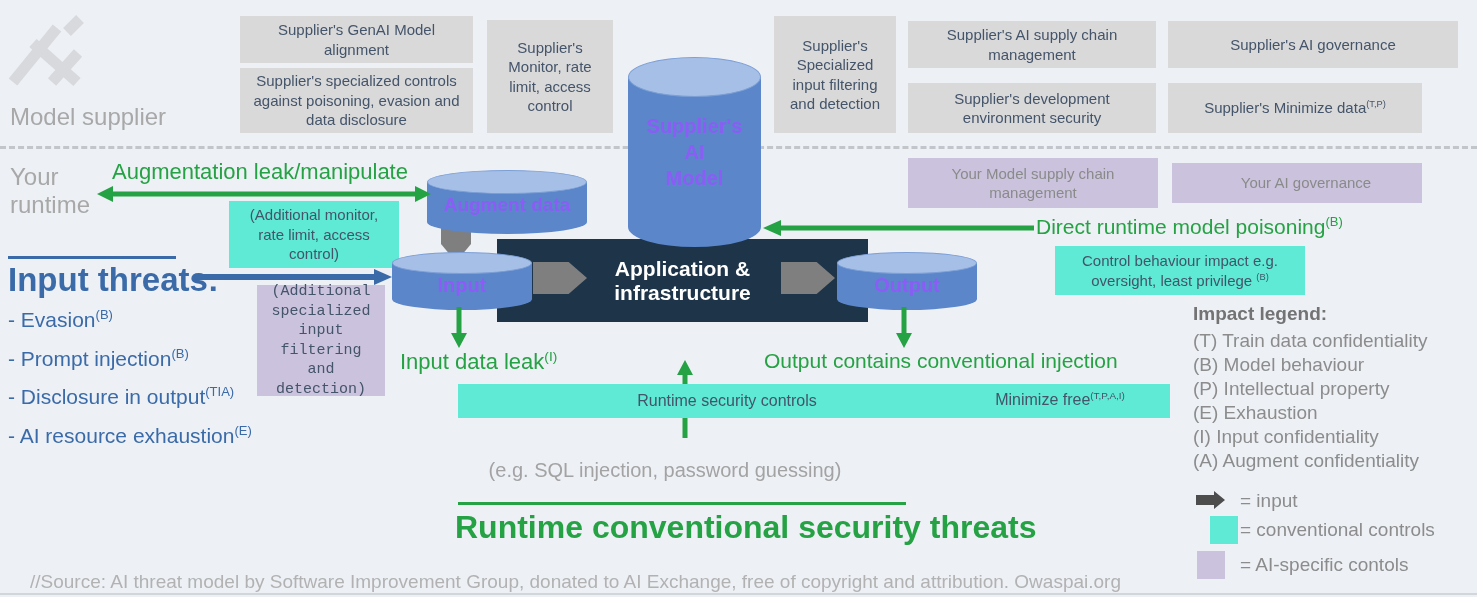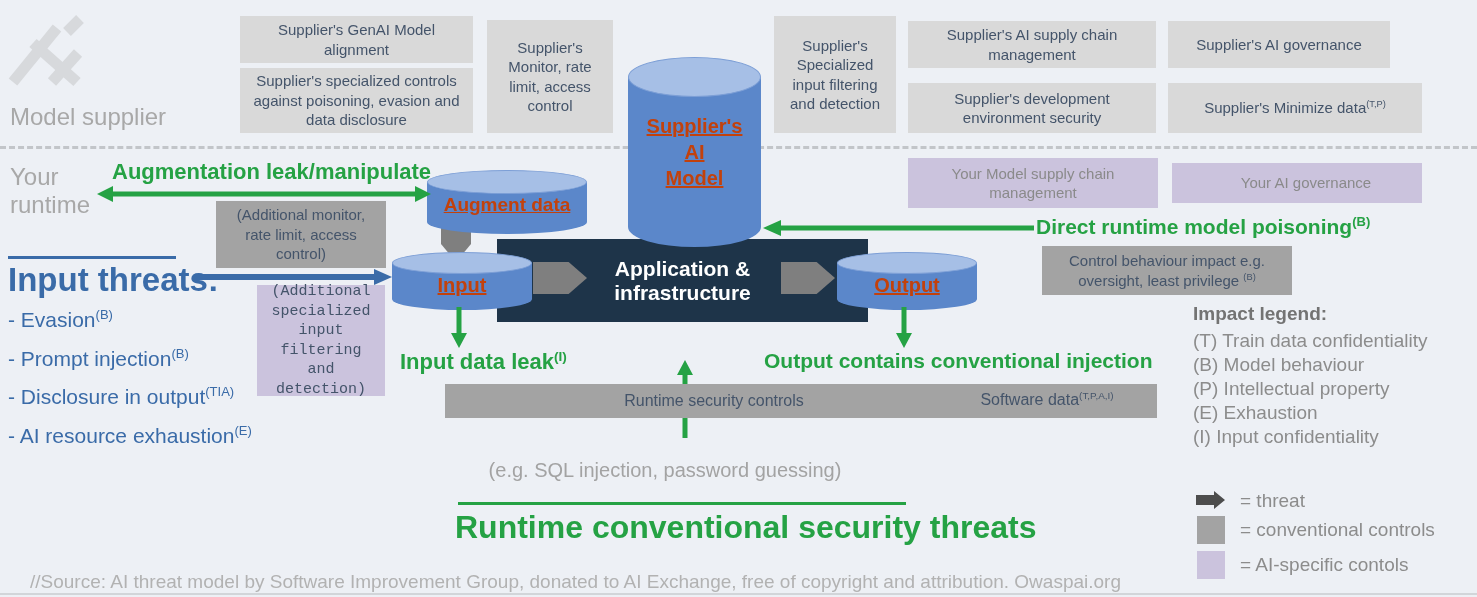--- a/index.html
+++ b/index.html
@@ -9,32 +9,32 @@
     background:#edf0f5;
     font-family:"Liberation Sans","DejaVu Sans",sans-serif;
   }
   .abs { position:absolute; }
   .box {
     position:absolute; display:flex; align-items:center; justify-content:center;
     text-align:center; font-size:15px; line-height:1.3; color:#44546a; z-index:2;
     padding:2px 6px;
   }
   .gray   { background:#d9d9d9; }
-  .orange { background:#a3a3a3; }
+  .orange { background:#5eead4;margin-left:13px; }
   .purple { background:#cbc3dd; }
   .purple.soft { color:#8a8a8a; }
   .sup { font-size:62%; vertical-align:super; letter-spacing:0; }
   .zone-label { color:#a8a8a8; font-size:24px; font-weight:500; line-height:1.15; }
-  .green-label { color:#25a244; font-weight:700; white-space:nowrap; }
+  .green-label { color:#25a244; font-weight:400; white-space:nowrap; }
   .blue { color:#3a6ba8; }
   
   .cyl { position:absolute; z-index:3; }
   .cyl .cyl-body { position:absolute; left:0; right:0; bottom:0; background:#5b87ca; }
   .cyl .cyl-top  { position:absolute; left:0; right:0; top:0; background:#a6bfe6; border:1px solid #7d9fd6; border-radius:50%; }
-  .cyl .cyl-label { position:absolute; left:0; right:0; text-align:center; color:#c2410c; font-weight:700; z-index:2;text-decoration:underline; }
+  .cyl .cyl-label { position:absolute; left:0; right:0; text-align:center; color:#8b5cf6; font-weight:700; z-index:2; }
   .dark-box {
     position:absolute; background:#1e3449; z-index:1;
     display:flex; align-items:center; justify-content:center;
   }
   .dark-box .app-label { color:#ffffff; font-weight:700; font-size:21px; line-height:1.1; text-align:center; width:170px; }
   .chev { position:absolute; background:#7f7f7f; z-index:2; }
   .chev.right { clip-path:polygon(0 0, 66% 0, 100% 50%, 66% 100%, 0 100%); }
   .chev.down  { clip-path:polygon(0 0, 100% 0, 100% 50%, 50% 100%, 0 50%); }
   .legend-item { color:#8c8c8c; font-size:19px; line-height:24px; white-space:nowrap; }
   .swatch { position:absolute; width:28px; height:28px; z-index:2; }
@@ -68,21 +68,21 @@
     </div>
   <div class="box gray" style="left:774px;top:16px;width:122px;height:117px;">
       <span>Supplier's Specialized input filtering and detection</span>
     </div>
   <div class="box gray" style="left:908px;top:21px;width:248px;height:47px;">
       <span>Supplier's AI supply chain management</span>
     </div>
   <div class="box gray" style="left:908px;top:83px;width:248px;height:50px;">
       <span>Supplier's development environment security</span>
     </div>
-  <div class="box gray" style="left:1168px;top:21px;width:222px;height:47px;">
+  <div class="box gray" style="left:1168px;top:21px;width:290px;height:47px;">
       <span>Supplier's AI governance</span>
     </div>
   <div class="box gray" style="left:1168px;top:83px;width:254px;height:50px;">
     <div><span>Supplier's Minimize data</span><span class="sup">(T,P)</span></div>
   </div>
 
   <div class="abs" style="left:0;top:146px;width:1477px;border-top:3px dashed #c2c5c9;z-index:0;"></div>
 
   <div class="box purple soft" style="left:908px;top:158px;width:250px;height:50px;">
       <span>Your Model supply chain management</span>
@@ -182,40 +182,41 @@
 
   <svg class="arrow" style="left:676px;top:358px;z-index:1;" width="18" height="82">
     <polygon points="1,17 17,17 9,2" fill="#25a244"></polygon>
     <line x1="9" y1="15" x2="9" y2="80" stroke="#25a244" stroke-width="5"></line>
   </svg>
 
   <div class="box orange" style="left:445px;top:384px;width:538px;height:34px;font-size:16px;">
       <span>Runtime security controls</span>
     </div>
   <div class="box orange" style="left:937px;top:384px;width:220px;height:34px;font-size:16px;">
-    <div><span>Software data</span><span class="sup">(T,P,A,I)</span></div>
+    <div><span>Minimize free</span><span class="sup">(T,P,A,I)</span></div>
   </div>
 
   <div class="abs" style="left:430px;top:459px;width:470px;text-align:center;font-size:20px;color:#a3a3a3;white-space:nowrap;">(e.g. SQL injection, password guessing)</div>
 
   <div class="abs" style="left:458px;top:502px;width:448px;height:3px;background:#25a244;"></div>
   <div class="abs green-label" style="left:455px;top:509px;width:495px;text-align:center;font-size:32px;font-weight:700;">Runtime conventional security threats</div>
 
   <div class="abs" style="left:1193px;top:303px;font-size:19px;font-weight:700;color:#737373;">Impact legend:</div>
   <div class="abs" style="left:1193px;top:329px;">
     <div class="legend-item">(T) Train data confidentiality</div>
     <div class="legend-item">(B) Model behaviour</div>
     <div class="legend-item">(P) Intellectual property</div>
     <div class="legend-item">(E) Exhaustion</div>
     <div class="legend-item">(I) Input confidentiality</div>
+    <div class="legend-item">(A) Augment confidentiality</div>
   </div>
   <svg class="arrow" style="left:1196px;top:491px;" width="30" height="18">
     <polygon points="0,4 18,4 18,0 29,9 18,18 18,14 0,14" fill="#4d4d4d"></polygon>
   </svg>
-  <div class="abs legend-item" style="left:1240px;top:489px;">= threat</div>
+  <div class="abs legend-item" style="left:1240px;top:489px;">= input</div>
   <div class="swatch orange" style="left:1197px;top:516px;"></div>
   <div class="abs legend-item" style="left:1240px;top:518px;">= conventional controls</div>
   <div class="swatch purple" style="left:1197px;top:551px;"></div>
   <div class="abs legend-item" style="left:1240px;top:553px;">= AI-specific contols</div>
 
   <div class="abs" style="left:30px;top:571px;font-size:19px;color:#b2b2b2;white-space:nowrap;">//Source: AI threat model by Software Improvement Group, donated to AI Exchange, free of copyright and attribution. Owaspai.org</div>
   <div class="abs" style="left:0;top:593px;width:1477px;height:2px;background:#d2d5d9;"></div>
 
 </div>
 

